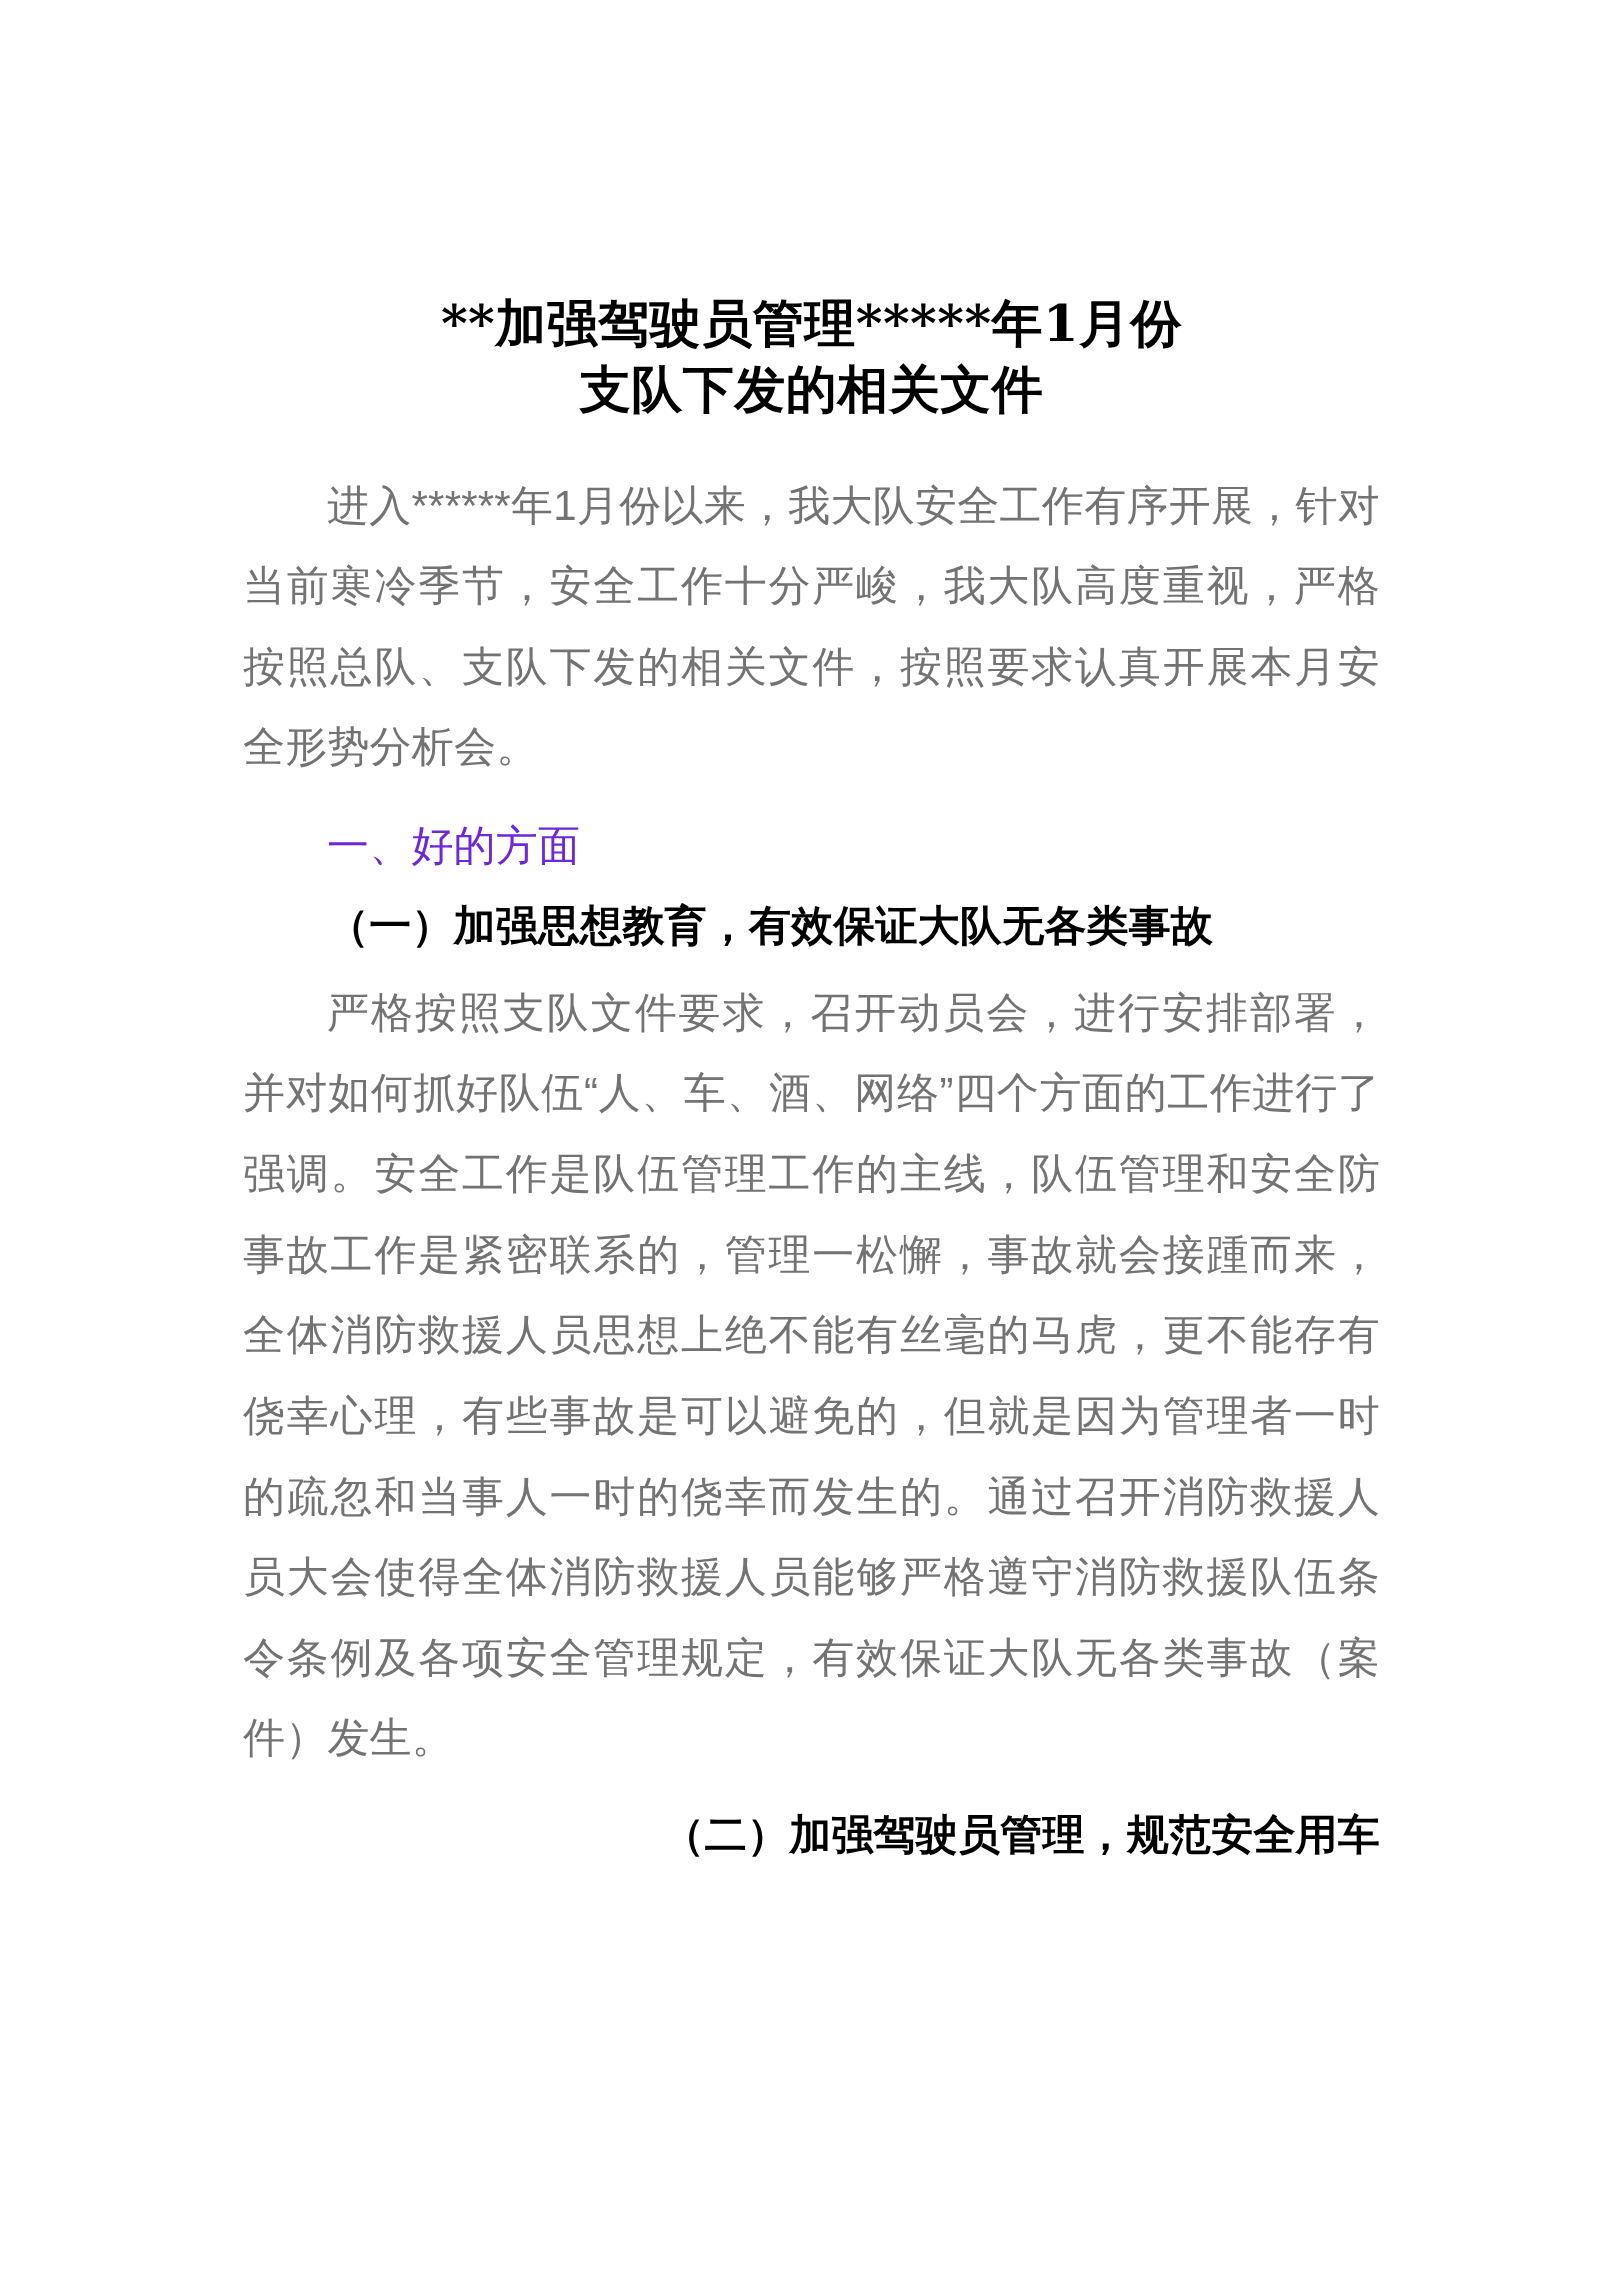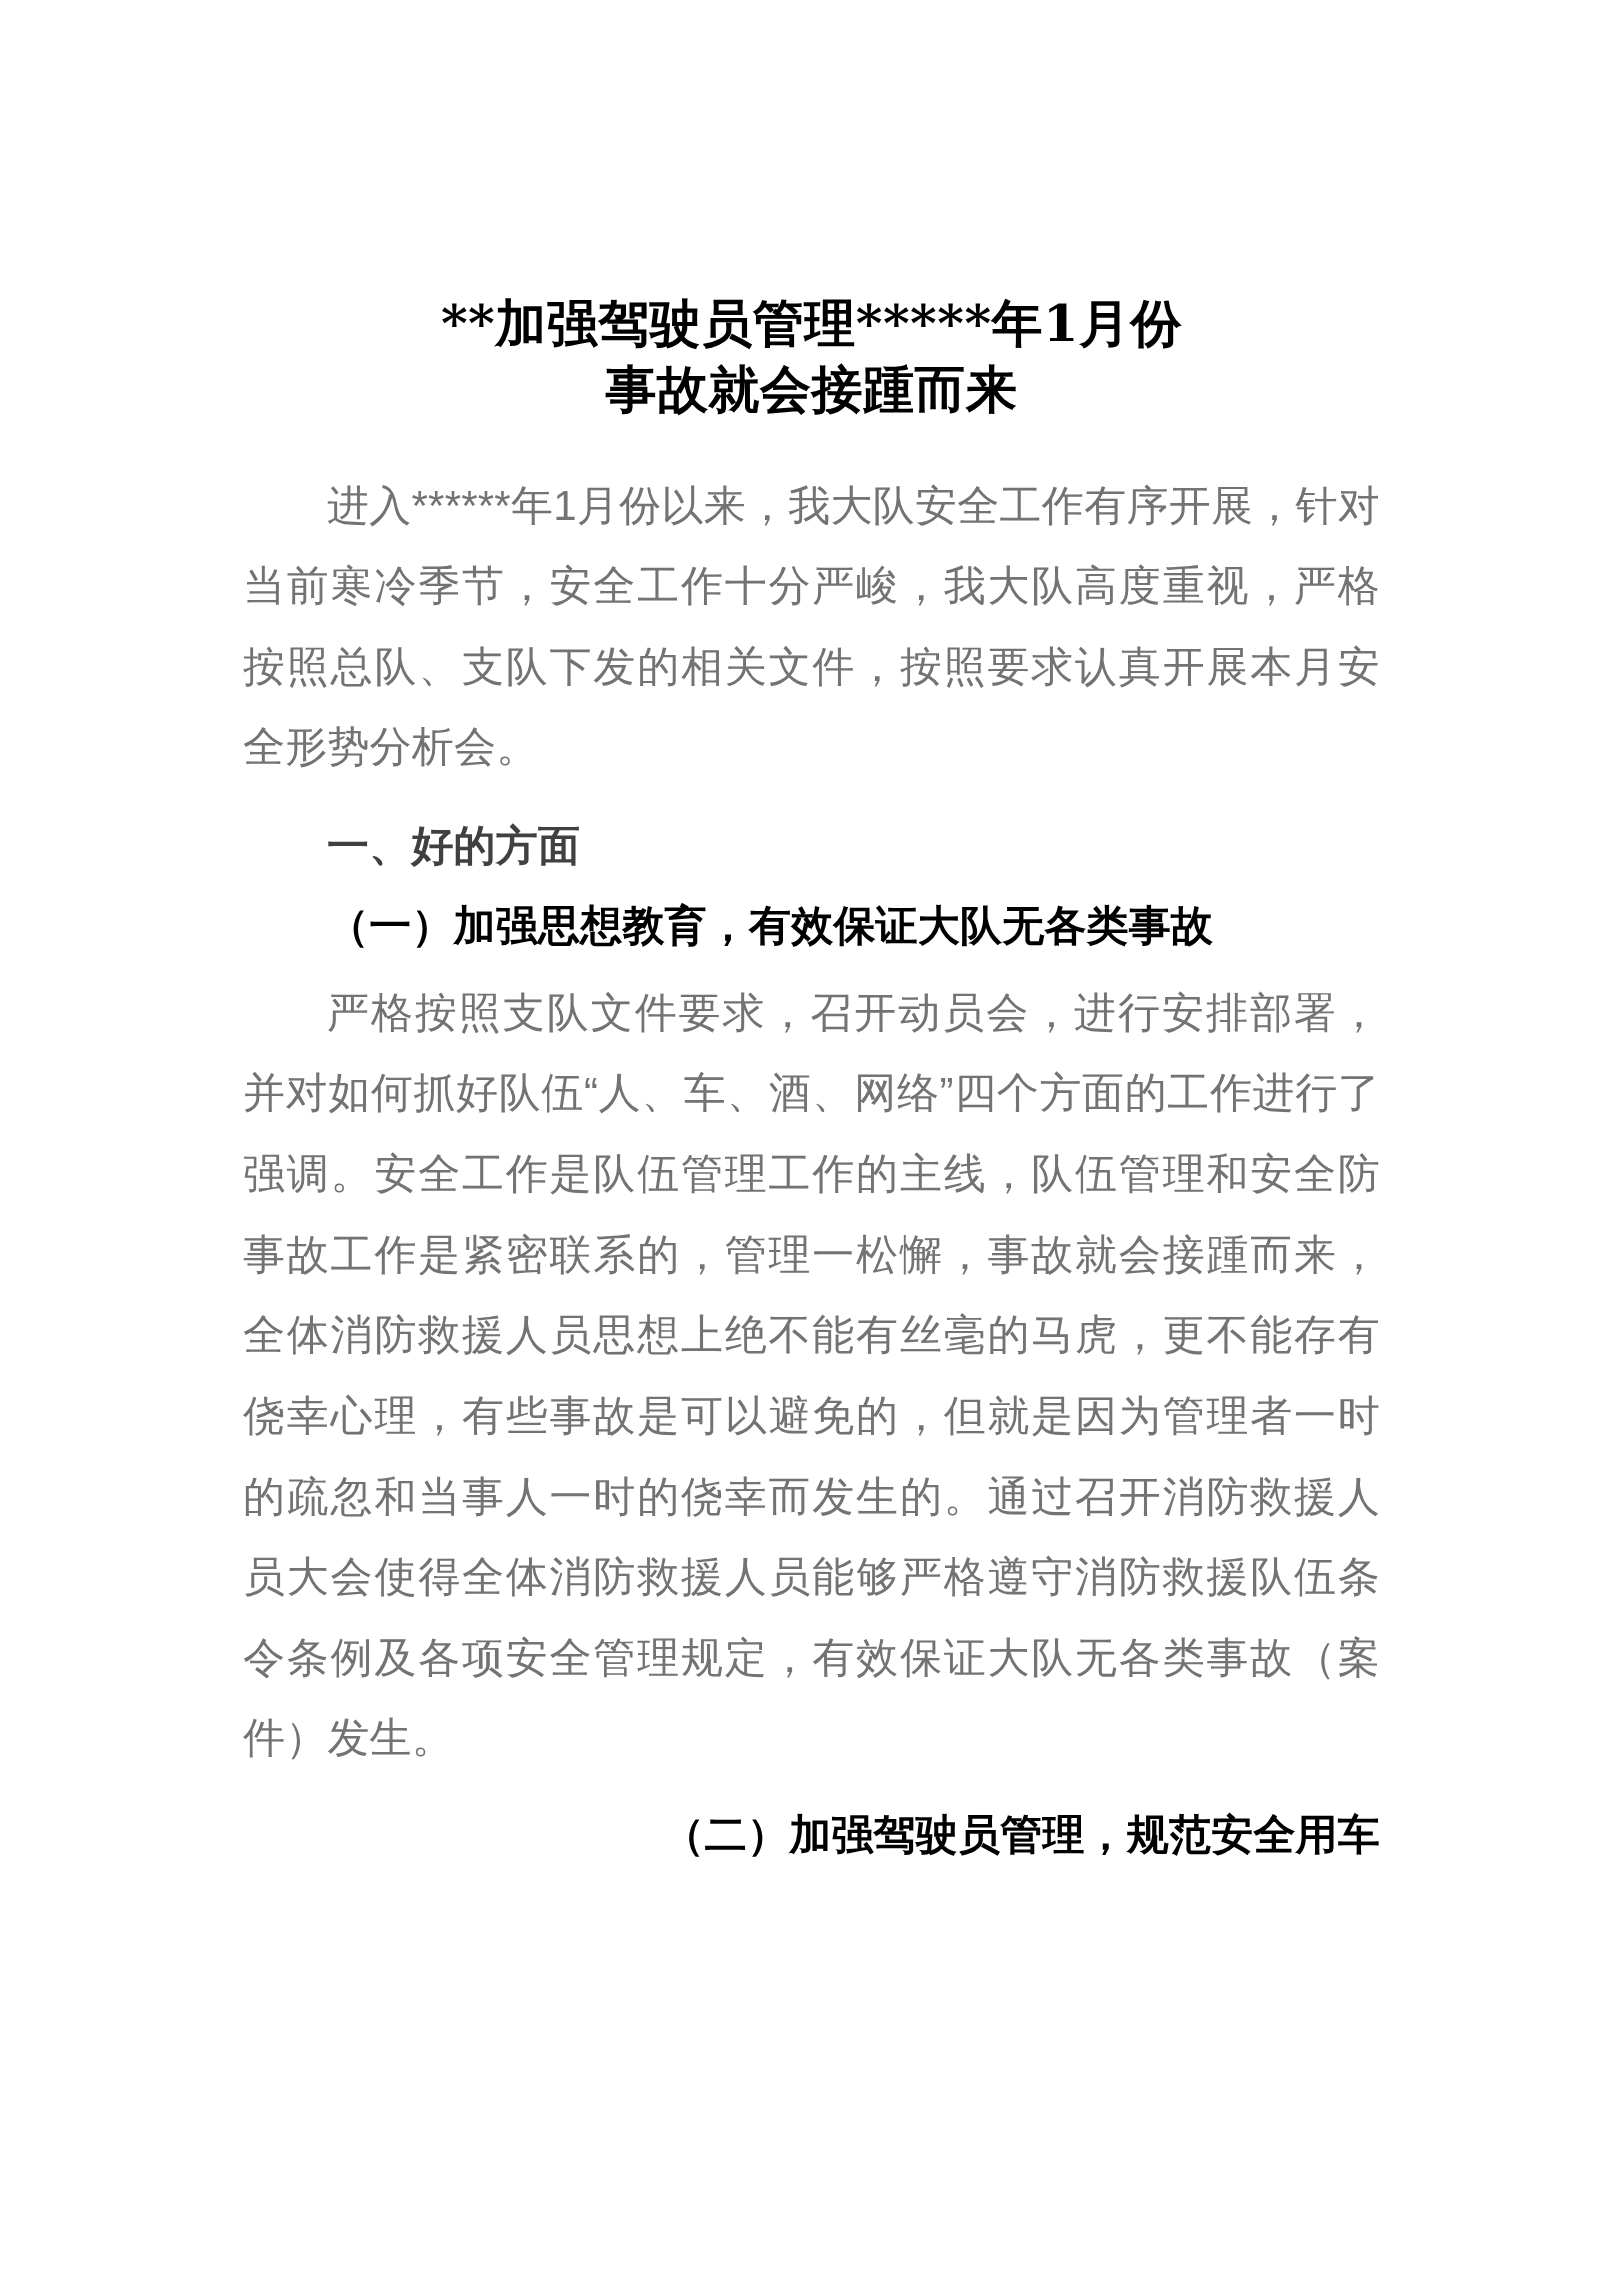--- a/index.html
+++ b/index.html
@@ -63,24 +63,24 @@
 
   .para-gap {
     margin-top: 5.9px;
   }
 
   
   .heading-1 {
     margin: 0;
     padding-top: 17.6px;
     font-family: "Liberation Sans", "DejaVu Sans", sans-serif;
-    font-weight: 700;
+    font-weight: 400;
     font-size: 42px;
     line-height: 1.92;
-    color: #404040;
+    color: #6d28d9;
     text-indent: 2em;
     letter-spacing: 0.2px;
   }
 
   .heading-2 {
     margin: 0;
     font-family: "Liberation Sans", "DejaVu Sans", sans-serif;
     font-weight: 700;
     font-size: 42px;
     line-height: 1.92;
@@ -103,21 +103,21 @@
   }
 </style>
 </head>
 <body>
 
 <div class="page">
   <div class="content">
 
     <h1 class="doc-title">
       <span class="title-line">**加强驾驶员管理*****年1月份</span>
-      <span class="title-line">事故就会接踵而来</span>
+      <span class="title-line">支队下发的相关文件</span>
     </h1>
 
     <p class="body-para para-gap-first">进入******年1月份以来，我大队安全工作有序开展，针对当前寒冷季节，安全工作十分严峻，我大队高度重视，严格按照总队、支队下发的相关文件，按照要求认真开展本月安全形势分析会。</p>
 
     <p class="heading-1">一、好的方面</p>
 
     <p class="heading-2">（一）加强思想教育，有效保证大队无各类事故</p>
 
     <p class="body-para para-gap">严格按照支队文件要求，召开动员会，进行安排部署，并对如何抓好队伍“人、车、酒、网络”四个方面的工作进行了强调。安全工作是队伍管理工作的主线，队伍管理和安全防事故工作是紧密联系的，管理一松懈，事故就会接踵而来，全体消防救援人员思想上绝不能有丝毫的马虎，更不能存有侥幸心理，有些事故是可以避免的，但就是因为管理者一时的疏忽和当事人一时的侥幸而发生的。通过召开消防救援人员大会使得全体消防救援人员能够严格遵守消防救援队伍条令条例及各项安全管理规定，有效保证大队无各类事故（案件）发生。</p>
 

